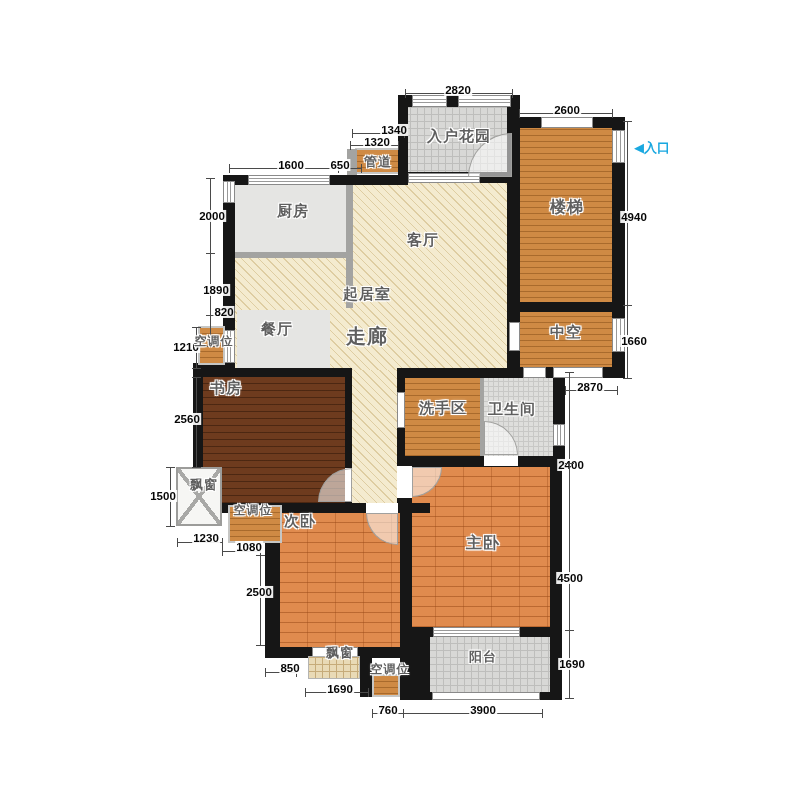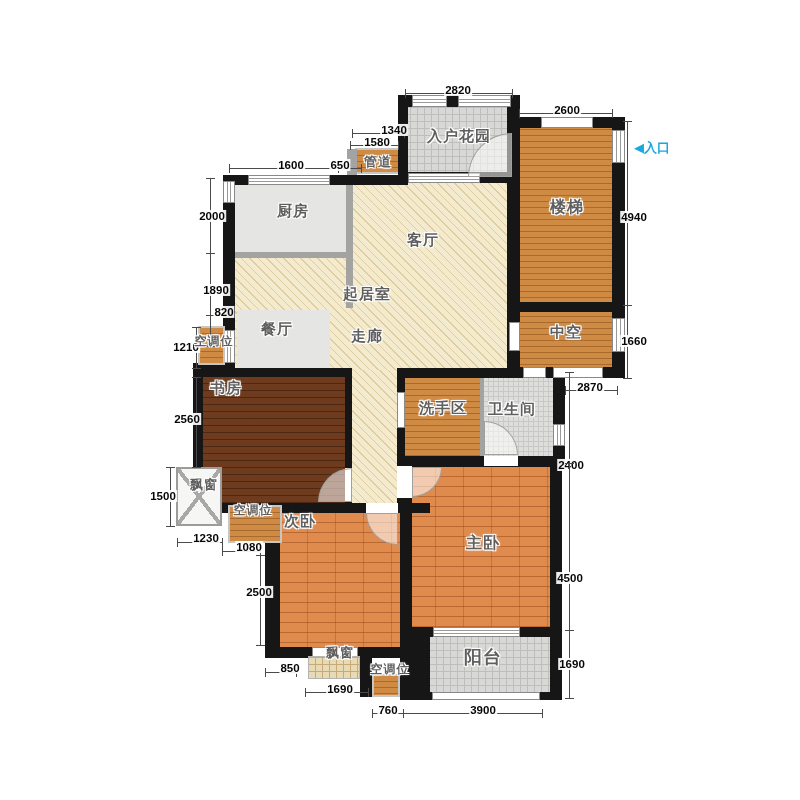--- a/index.html
+++ b/index.html
@@ -133,21 +133,21 @@
       <div class="abs tick" style="left: 519px; top: 109px; width: 1px; height: 9px;"></div>
       <div class="abs tick" style="left: 612px; top: 109px; width: 1px; height: 9px;"></div>
       <div class="dim" style="left: 567px; top: 110px;">2600</div>
       <div class="abs dimline" style="left: 352px; top: 133px; width: 52px; height: 1px;"></div>
       <div class="abs tick" style="left: 352px; top: 129px; width: 1px; height: 9px;"></div>
       <div class="abs tick" style="left: 404px; top: 129px; width: 1px; height: 9px;"></div>
       <div class="dim" style="left: 394px; top: 130px;">1340</div>
       <div class="abs dimline" style="left: 350px; top: 145px; width: 48px; height: 1px;"></div>
       <div class="abs tick" style="left: 350px; top: 141px; width: 1px; height: 9px;"></div>
       <div class="abs tick" style="left: 398px; top: 141px; width: 1px; height: 9px;"></div>
-      <div class="dim" style="left: 377px; top: 142px;">1580</div>
+      <div class="dim" style="left: 377px; top: 142px;">1320</div>
       <div class="abs dimline" style="left: 229px; top: 168px; width: 109px; height: 1px;"></div>
       <div class="abs tick" style="left: 229px; top: 164px; width: 1px; height: 9px;"></div>
       <div class="abs tick" style="left: 338px; top: 164px; width: 1px; height: 9px;"></div>
       <div class="dim" style="left: 291px; top: 165px;">1600</div>
       <div class="abs dimline" style="left: 338px; top: 168px; width: 23px; height: 1px;"></div>
       <div class="abs tick" style="left: 338px; top: 164px; width: 1px; height: 9px;"></div>
       <div class="abs tick" style="left: 361px; top: 164px; width: 1px; height: 9px;"></div>
       <div class="dim" style="left: 340px; top: 165px;">650</div>
       <div class="abs dimline" style="left: 210px; top: 178px; width: 1px; height: 75px;"></div>
       <div class="abs tick" style="left: 206px; top: 178px; width: 9px; height: 1px;"></div>
@@ -228,29 +228,29 @@
     </div>
   <div class="abs" id="layer-labels">
       <div class="rlabel" style="left: 459px; top: 136px; font-size: 15px;">入户花园</div>
       <div class="rlabel" style="left: 378px; top: 162px; font-size: 13px;">管道</div>
       <div class="rlabel" style="left: 567px; top: 207px; font-size: 16px;">楼梯</div>
       <div class="rlabel" style="left: 566px; top: 332px; font-size: 15px;">中空</div>
       <div class="rlabel" style="left: 293px; top: 211px; font-size: 15px;">厨房</div>
       <div class="rlabel" style="left: 423px; top: 240px; font-size: 15px;">客厅</div>
       <div class="rlabel" style="left: 367px; top: 294px; font-size: 15px;">起居室</div>
       <div class="rlabel" style="left: 277px; top: 329px; font-size: 15px;">餐厅</div>
-      <div class="rlabel" style="left: 367px; top: 336px; font-size: 15px;">走廊</div>
+      <div class="rlabel" style="left: 367px; top: 336px; font-size: 20px;">走廊</div>
       <div class="rlabel" style="left: 214px; top: 341px; font-size: 12px;">空调位</div>
       <div class="rlabel" style="left: 226px; top: 388px; font-size: 15px;">书房</div>
       <div class="rlabel" style="left: 443px; top: 408px; font-size: 15px;">洗手区</div>
       <div class="rlabel" style="left: 512px; top: 409px; font-size: 15px;">卫生间</div>
       <div class="rlabel" style="left: 204px; top: 485px; font-size: 13px;">飘窗</div>
       <div class="rlabel" style="left: 253px; top: 510px; font-size: 12px;">空调位</div>
       <div class="rlabel" style="left: 300px; top: 521px; font-size: 15px;">次卧</div>
       <div class="rlabel" style="left: 483px; top: 543px; font-size: 16px;">主卧</div>
       <div class="rlabel" style="left: 340px; top: 653px; font-size: 13px;">飘窗</div>
       <div class="rlabel" style="left: 390px; top: 669px; font-size: 12px;">空调位</div>
-      <div class="rlabel" style="left: 483px; top: 657px; font-size: 18px;">阳台</div>
+      <div class="rlabel" style="left: 483px; top: 657px; font-size: 13px;">阳台</div>
     </div>
   <div class="entry" style="left: 652px; top: 148px; transform: translate(-50%, -50%);">
     <span>◀</span><span>入口</span>
   </div>
 </div>
 
 </body></html>

